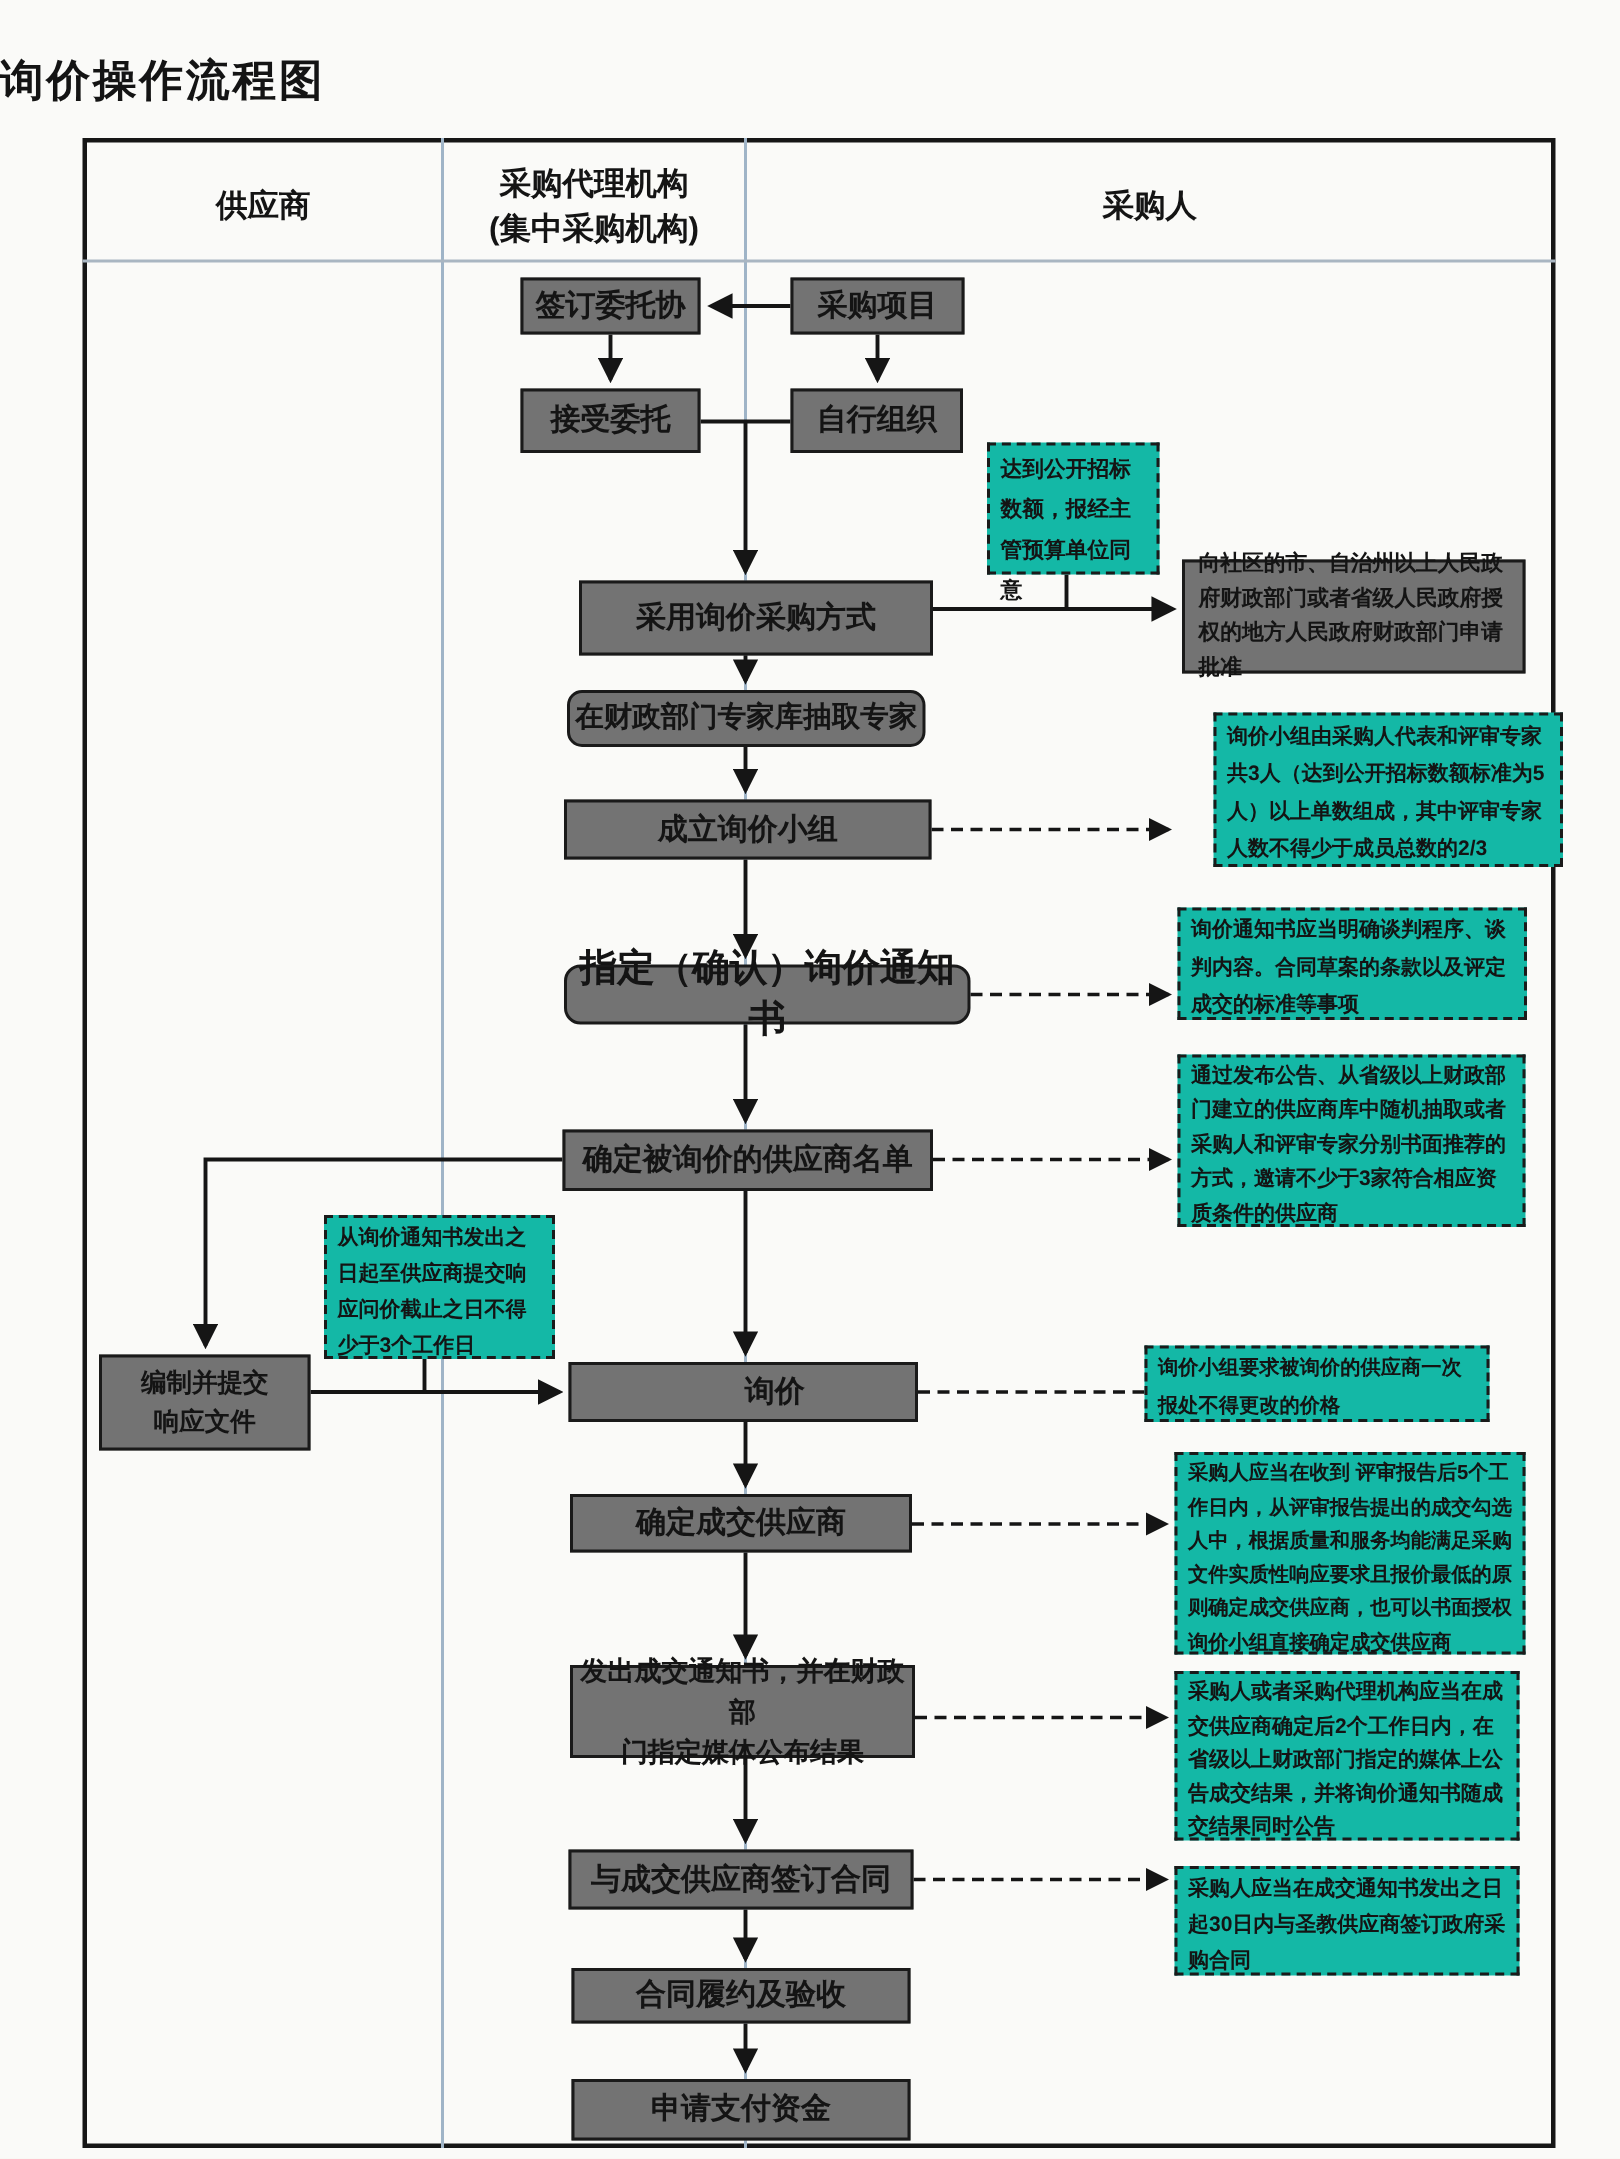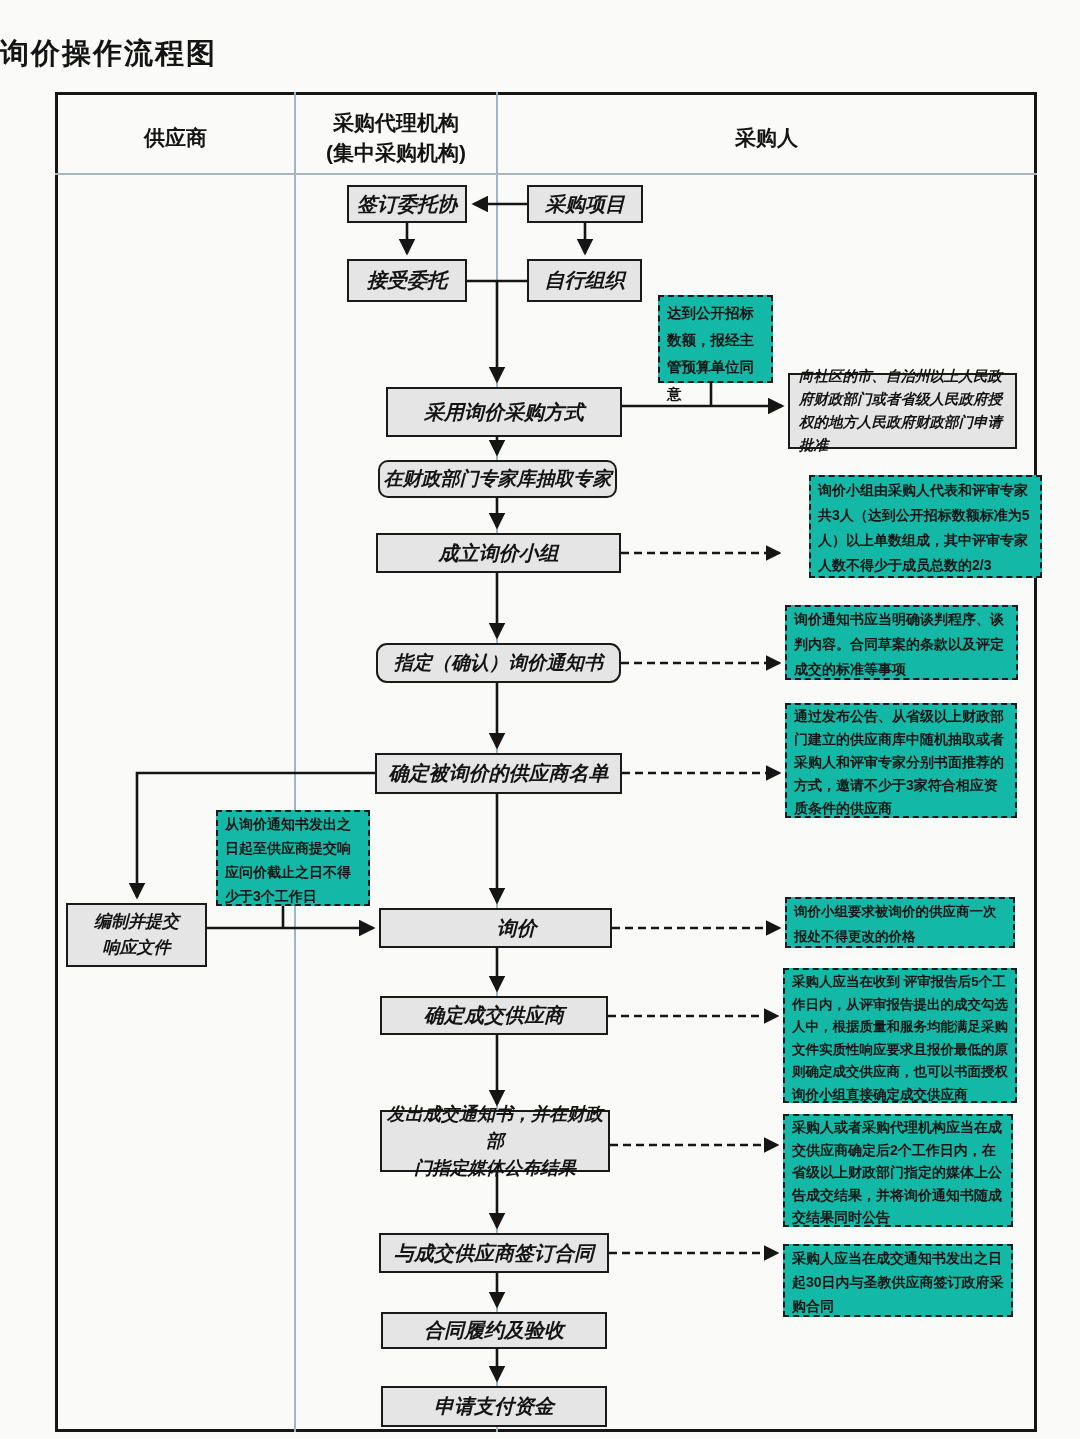--- a/index.html
+++ b/index.html
@@ -6,23 +6,23 @@
   body{font-family:"Liberation Sans","DejaVu Sans",sans-serif;color:#141414;}
   #stage{position:relative;width:1080px;height:1439px;background:#fafaf8;overflow:hidden;}
   .title{position:absolute;left:0;top:34px;width:100%;
          font-size:29px;font-weight:bold;letter-spacing:2px;}
   .table-frame{position:absolute;left:55px;top:92px;width:982px;height:1340px;
          border:3px solid #161616;box-sizing:border-box;background:transparent;}
   .lane-divider{position:absolute;top:92px;height:1340px;width:2px;background:#9fb4c7;}
   .header-sep{position:absolute;left:55px;top:173px;width:982px;height:2px;background:#a9b6c2;}
   .lane-label{position:absolute;top:106px;height:64px;display:flex;flex-direction:column;
          justify-content:center;align-items:center;font-weight:bold;font-size:21px;line-height:30px;}
-  .node{position:absolute;background:#e5e5e5;border:2.5px solid #1a1a1a;box-sizing:border-box;
+  .node{position:absolute;background:#737373;border:2.5px solid #1a1a1a;box-sizing:border-box;
         display:flex;flex-direction:column;justify-content:center;align-items:center;
-        font-weight:bold;font-size:20px;text-align:center;z-index:3;line-height:1.35;font-style:italic;}
+        font-weight:bold;font-size:20px;text-align:center;z-index:3;line-height:1.35;}
   .node.small-text{font-size:14.5px;text-align:left;align-items:flex-start;
         padding:4px 9px;line-height:23px;justify-content:center;}
   .ann{position:absolute;background:#14b8a6;border:2px dashed #1a1a1a;box-sizing:border-box;
        font-weight:bold;font-size:14px;line-height:23px;padding:5px 7px;z-index:3;text-align:left;}
   svg.wires{position:absolute;left:0;top:0;z-index:2;}
   .wire{stroke:#151515;stroke-width:2.6;fill:none;}
   .wire.dashed{stroke-dasharray:8 5;stroke-width:2.4;}
 </style>
 </head>
 <body>
@@ -84,39 +84,39 @@
   </svg>
 
   <div class="node" style="left:347px;top:185px;width:120px;height:38px;">签订委托协</div>
   <div class="node" style="left:527px;top:185px;width:116px;height:38px;">采购项目</div>
   <div class="node" style="left:347px;top:259px;width:120px;height:43px;">接受委托</div>
   <div class="node" style="left:527px;top:259px;width:115px;height:43px;">自行组织</div>
   <div class="node" style="left:386px;top:387px;width:236px;height:50px;">采用询价采购方式</div>
   <div class="node small-text" style="left:788px;top:373px;width:229px;height:76px;">向社区的市、自治州以上人民政府财政部门或者省级人民政府授权的地方人民政府财政部门申请批准</div>
   <div class="node" style="left:378px;top:460px;width:239px;height:38px;font-size:19px;border-radius:10px;">在财政部门专家库抽取专家</div>
   <div class="node" style="left:376px;top:533px;width:245px;height:40px;">成立询价小组</div>
-  <div class="node" style="left:376px;top:643px;width:245px;height:40px;font-size:19px;border-radius:11px;">指定（确认）询价通知书</div>
+  <div class="node" style="left:376px;top:643px;width:271px;height:40px;font-size:25px;border-radius:11px;">指定（确认）询价通知书</div>
   <div class="node" style="left:375px;top:753px;width:247px;height:41px;">确定被询价的供应商名单</div>
   <div class="node" style="left:66px;top:903px;width:141px;height:64px;font-size:17px;line-height:26px;">
     <span>编制并提交</span>
     <span>响应文件</span>
   </div>
   <div class="node" style="left:379px;top:908px;width:233px;height:40px;padding-left:42px;">询价</div>
   <div class="node" style="left:380px;top:996px;width:228px;height:39px;">确定成交供应商</div>
   <div class="node" style="left:380px;top:1110px;width:230px;height:62px;font-size:18px;line-height:27px;">
     <span>发出成交通知书，并在财政部</span>
     <span>门指定媒体公布结果</span>
   </div>
   <div class="node" style="left:379px;top:1233px;width:230px;height:40px;">与成交供应商签订合同</div>
   <div class="node" style="left:381px;top:1312px;width:226px;height:37px;">合同履约及验收</div>
   <div class="node" style="left:381px;top:1386px;width:226px;height:41px;">申请支付资金</div>
 
   <div class="ann" style="left:658px;top:295px;width:115px;height:88px;font-size:14.5px;line-height:27px;padding-top:3px;">达到公开招标数额，报经主管预算单位同意</div>
   <div class="ann" style="left:809px;top:475px;width:233px;height:103px;line-height:25px;padding-top:1px;">询价小组由采购人代表和评审专家共3人（达到公开招标数额标准为5人）以上单数组成，其中评审专家人数不得少于成员总数的2/3</div>
   <div class="ann" style="left:785px;top:605px;width:233px;height:75px;line-height:25px;padding-top:0;">询价通知书应当明确谈判程序、谈判内容。合同草案的条款以及评定成交的标准等事项</div>
   <div class="ann" style="left:785px;top:703px;width:232px;height:115px;line-height:23px;padding-top:0;">通过发布公告、从省级以上财政部门建立的供应商库中随机抽取或者采购人和评审专家分别书面推荐的方式，邀请不少于3家符合相应资质条件的供应商</div>
   <div class="ann" style="left:216px;top:810px;width:154px;height:96px;line-height:24px;padding-top:0;">从询价通知书发出之日起至供应商提交响应问价截止之日不得少于3个工作日</div>
-  <div class="ann" style="left:785px;top:897px;width:230px;height:51px;font-size:13.5px;line-height:25px;padding-top:0;">询价小组要求被询价的供应商一次报处不得更改的价格</div>
+  <div class="ann" style="left:763px;top:897px;width:230px;height:51px;font-size:13.5px;line-height:25px;padding-top:0;">询价小组要求被询价的供应商一次报处不得更改的价格</div>
   <div class="ann" style="left:783px;top:968px;width:234px;height:135px;font-size:13.5px;line-height:22.5px;padding-top:1px;">采购人应当在收到 评审报告后5个工作日内，从评审报告提出的成交勾选人中，根据质量和服务均能满足采购文件实质性响应要求且报价最低的原则确定成交供应商，也可以书面授权询价小组直接确定成交供应商</div>
   <div class="ann" style="left:783px;top:1114px;width:230px;height:113px;line-height:22.5px;padding-top:0;">采购人或者采购代理机构应当在成交供应商确定后2个工作日内，在省级以上财政部门指定的媒体上公告成交结果，并将询价通知书随成交结果同时公告</div>
   <div class="ann" style="left:783px;top:1244px;width:230px;height:73px;line-height:24px;padding-top:0;">采购人应当在成交通知书发出之日起30日内与圣教供应商签订政府采购合同</div>
 
 </div>
 
 </body></html>

